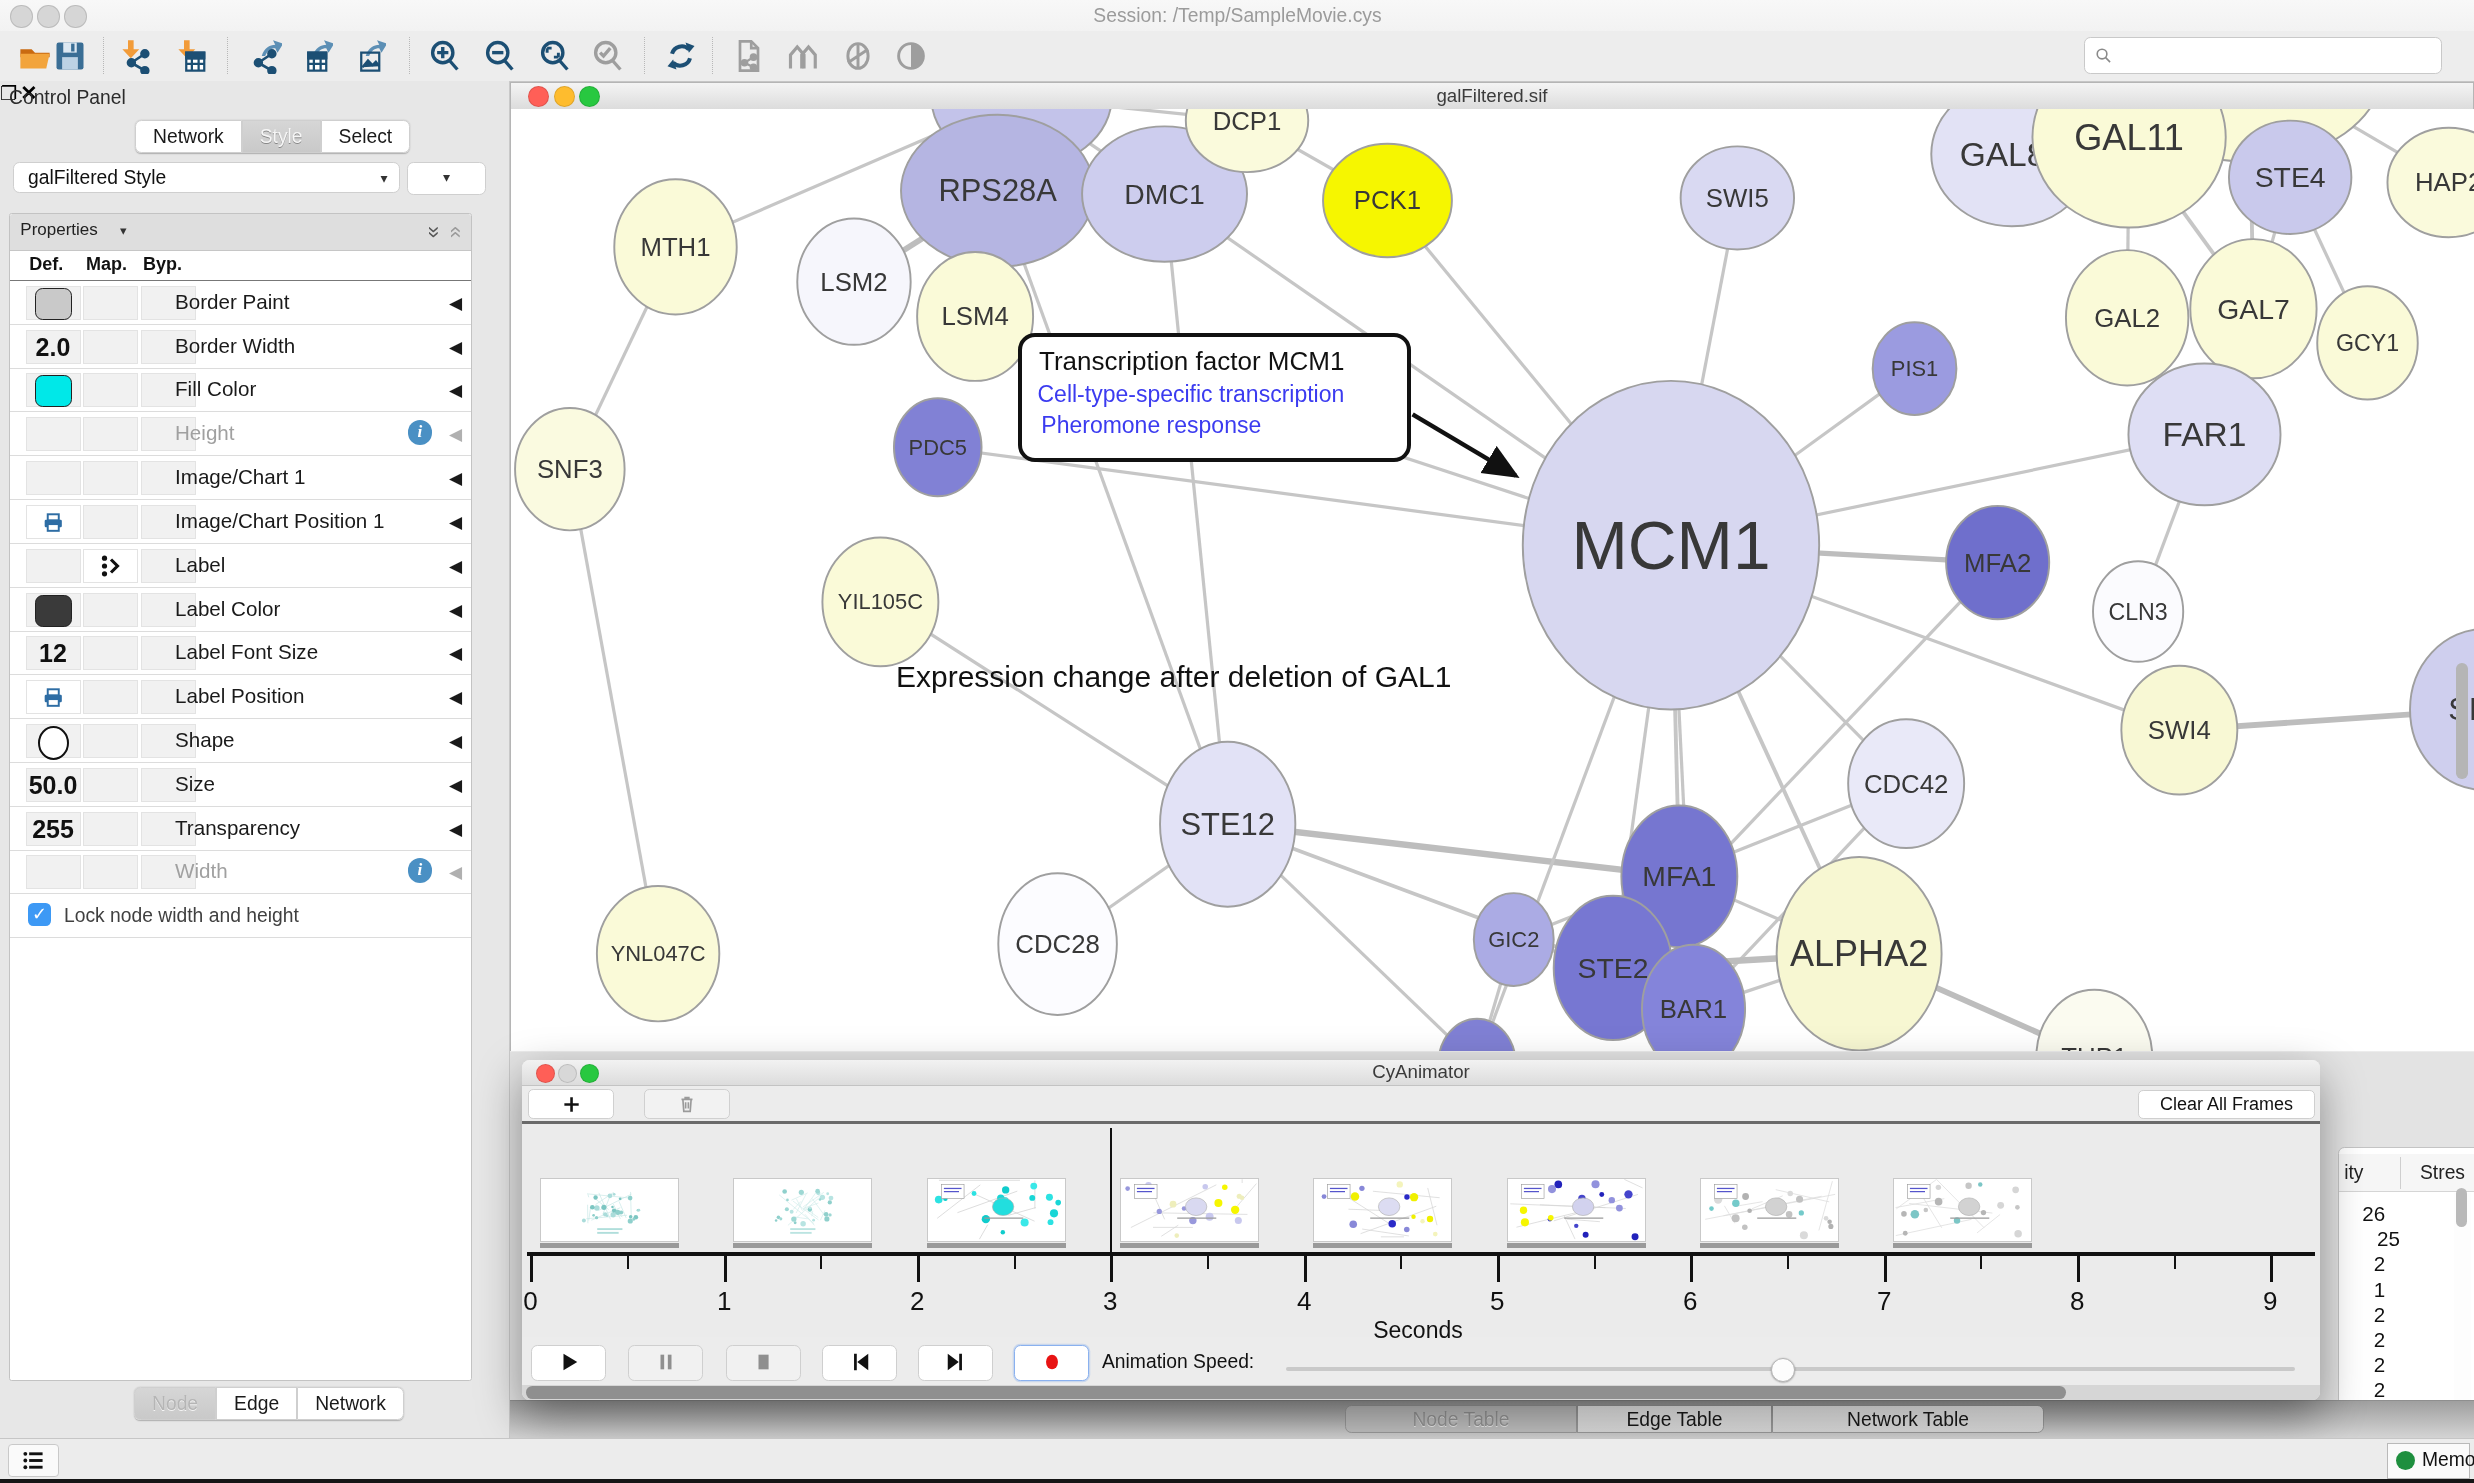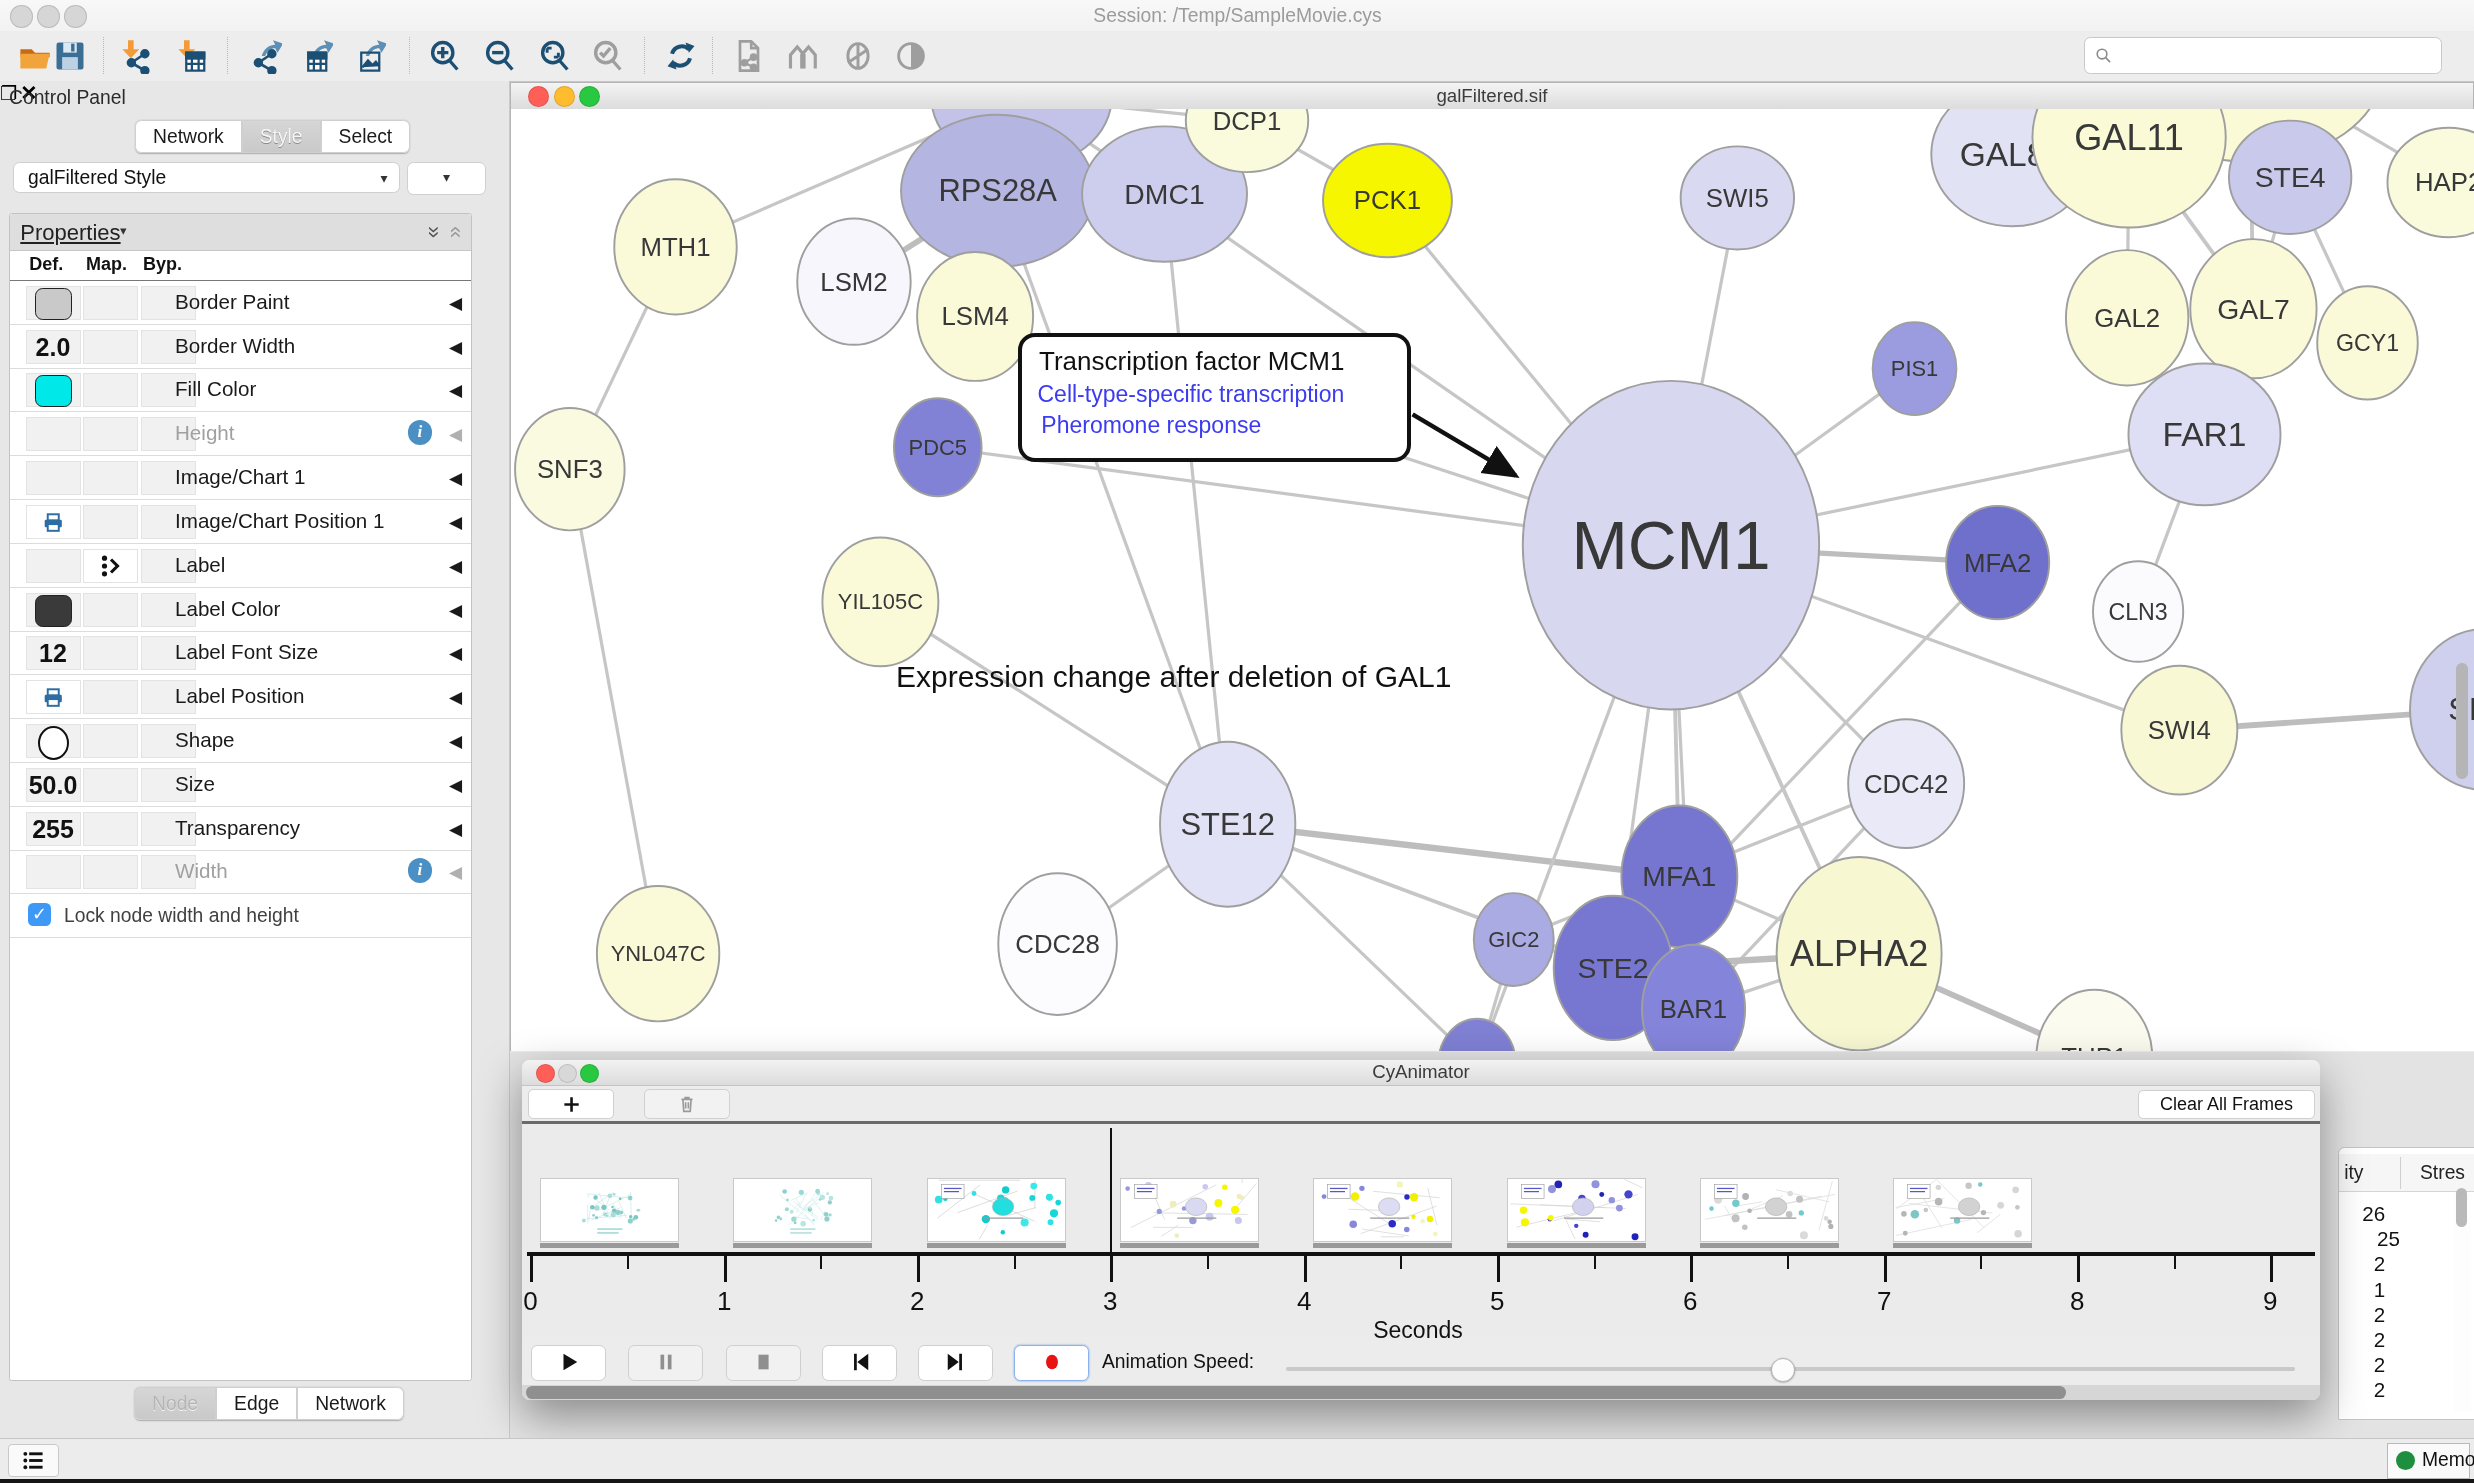--- a/index.html
+++ b/index.html
@@ -24,21 +24,21 @@
   .seg{position:absolute;display:flex;border-radius:6.4px;box-shadow:0 0.6px 1.3px rgba(0,0,0,.25);}
   .seg .sbtn{height:31px;line-height:31px;padding:0 17px;font-size:19.3px;background:#fff;color:#1a1a1a;border:0.6px solid #cfcfcf;}
   .seg .sbtn:first-child{border-radius:6.4px 0 0 6.4px;}
   .seg .sbtn:last-child{border-radius:0 6.4px 6.4px 0;}
   .seg .sel{background:linear-gradient(#d6d6d6,#c9c9c9);color:#f6f6f6;text-shadow:0 0.6px 0.6px rgba(0,0,0,.35);}
   .dropdown{position:absolute;left:13px;top:81px;width:387px;height:31px;background:#fff;border:1.3px solid #cfcfcf;border-radius:6.4px;font-size:19.3px;color:#111;line-height:30px;padding-left:14px;box-sizing:border-box;}
   .dropdown .arr{position:absolute;right:11.6px;top:0;font-size:14px;color:#333;}
   .dropbtn{position:absolute;left:407px;top:81px;width:77px;height:31px;background:#fff;border:1.3px solid #cfcfcf;border-radius:6.4px;text-align:center;font-size:14px;color:#333;line-height:28px;}
   .propcard{position:absolute;left:9px;top:132px;width:461px;height:1166px;background:#fff;border:0.6px solid #c3c3c3;border-radius:2.6px;}
   .prophead{position:absolute;left:0;top:0;width:461px;height:36px;background:#dedede;border-bottom:0.6px solid #c6c6c6;border-radius:2.6px 2.6px 0 0;}
-  .prophead .t{position:absolute;left:10.3px;top:6.4px;font-size:22px;color:#222;text-decoration:underline;}
+  .prophead .t{position:absolute;left:10.3px;top:6.4px;font-size:17px;color:#222;}
   .prophead .caret{position:absolute;left:110px;top:9px;font-size:13px;color:#333;}
   .chev{position:absolute;top:5.2px;font-size:22px;color:#555;transform:rotate(90deg);}
   .colhead{position:absolute;left:0;top:36px;width:461px;height:30px;border-bottom:1.3px solid #777;font-weight:bold;font-size:18px;color:#111;}
   .colhead span{position:absolute;top:3.9px;}
   .prow{position:absolute;left:0;width:461px;height:44px;border-bottom:0.6px solid #dcdcdc;}
   .pcell{position:absolute;top:5.8px;width:53px;height:32px;background:#f1f1f1;border:0.6px solid #e3e3e3;}
   .pcell.c1{left:15.5px;} .pcell.c2{left:73px;} .pcell.c3{left:131px;}
   .defnum{display:block;text-align:center;line-height:32px;font-weight:bold;font-size:25px;color:#111;}
   .swatch{position:absolute;left:8.4px;top:1.3px;width:35px;height:30px;border-radius:7.7px;border:1.3px solid #222;}
   .shape-oval{position:absolute;left:11.6px;top:1.3px;width:27px;height:30px;border:2.6px solid #111;border-radius:50%;background:#fff;}
@@ -670,20 +670,25 @@
         <div style="left: 5.2px; top: 104px;">2</div>
         <div style="left: 5.2px; top: 130px;">1</div>
         <div style="left: 5.2px; top: 155px;">2</div>
         <div style="left: 5.2px; top: 180px;">2</div>
         <div style="left: 5.2px; top: 205px;">2</div>
         <div style="left: 5.2px; top: 230px;">2</div>
       </div>
     <div class="tscroll">
         <div class="th"></div>
       </div>
+  </div>
+  <div class="tabbar">
+    <div class="ttab sel" style="left:835px;width:232px;border-radius:6.4px 0 0 6.4px;">Node Table</div>
+    <div class="ttab" style="left:1067px;width:195px;">Edge Table</div>
+    <div class="ttab" style="left:1262px;width:272px;border-radius:0 6.4px 6.4px 0;">Network Table</div>
   </div>
 </div>
 
 <div class="abs ca">
   <div class="ca-titlebar">
     <span class="tl" style="left:14px;background:#ff5f57;"></span>
     <span class="tl" style="left:36px;background:#d8d8d8;"></span>
     <span class="tl" style="left:58px;background:#28c840;"></span>
     <div class="ca-title">CyAnimator</div>
   </div>

